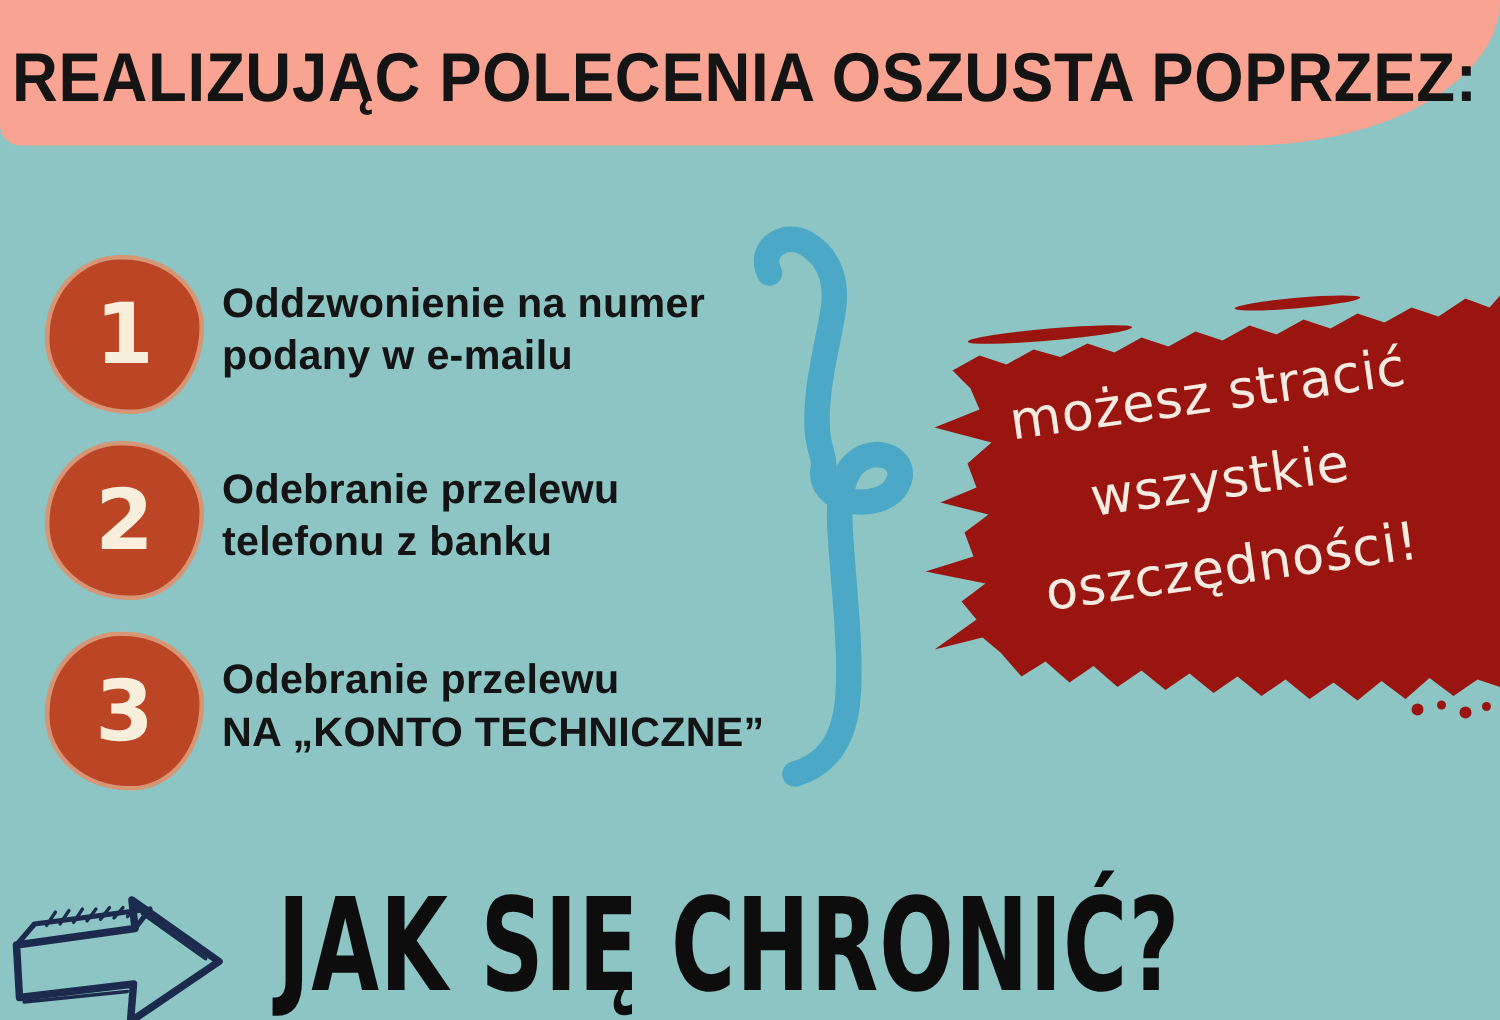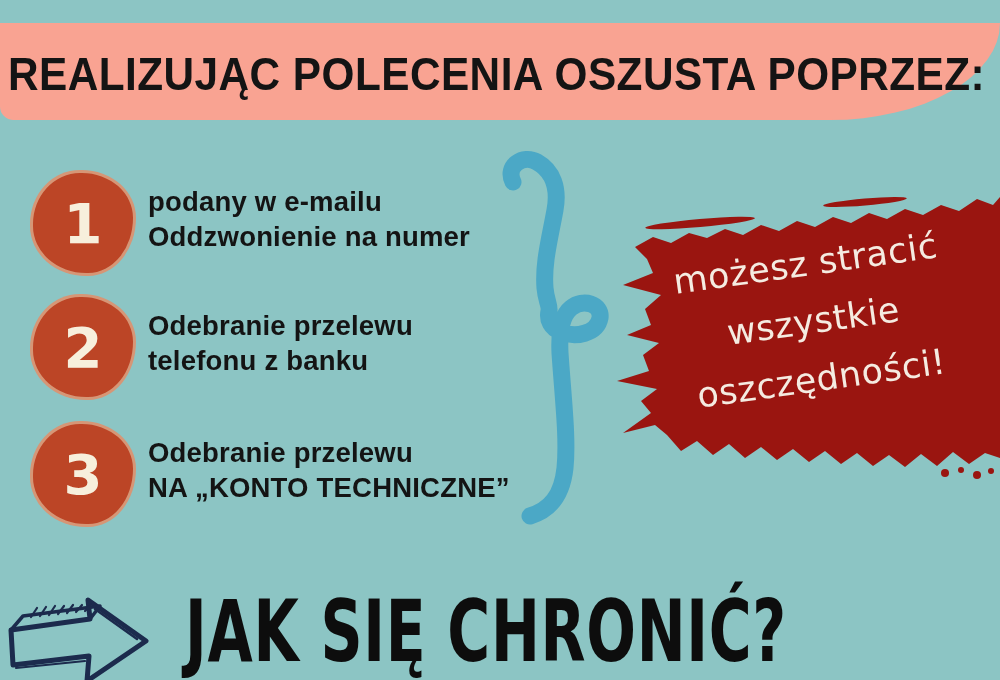--- a/index.html
+++ b/index.html
@@ -7,21 +7,20 @@
     position:relative;width:1000px;height:680px;overflow:hidden;
     background:var(--bg);font-family:"Liberation Sans",sans-serif;
     -webkit-font-smoothing:antialiased;
   }
   
   .banner{
     position:absolute;top:0;left:0;width:1000px;height:97px;
     background:var(--banner);
     border-bottom-right-radius:175px 100px;
     border-bottom-left-radius:14px;
-    margin-top:23px;
   }
   .banner-title{
     position:absolute;left:8px;top:24px;margin:0;white-space:nowrap;
     font-size:46px;font-weight:bold;letter-spacing:.5px;color:var(--ink);
     transform:scaleX(.92);transform-origin:left center;
   }
   
   .step{position:absolute;left:30px;width:560px;height:104px;}
   .step-1{top:170px;} .step-2{top:294px;} .step-3{top:421px;}
   .badge{
@@ -63,22 +62,22 @@
 
 <div class="stage">
 
   <div class="banner">
     <h1 class="banner-title">REALIZUJĄC POLECENIA OSZUSTA POPRZEZ:</h1>
   </div>
 
   <div class="step step-1">
     <div class="badge">1</div>
     <div class="step-text">
+      <div>Oddzwonienie na numer</div>
       <div>podany w e-mailu</div>
-      <div>Oddzwonienie na numer</div>
     </div>
   </div>
 
   <div class="step step-2">
     <div class="badge">2</div>
     <div class="step-text">
       <div>Odebranie przelewu</div>
       <div>telefonu z banku</div>
     </div>
   </div>

